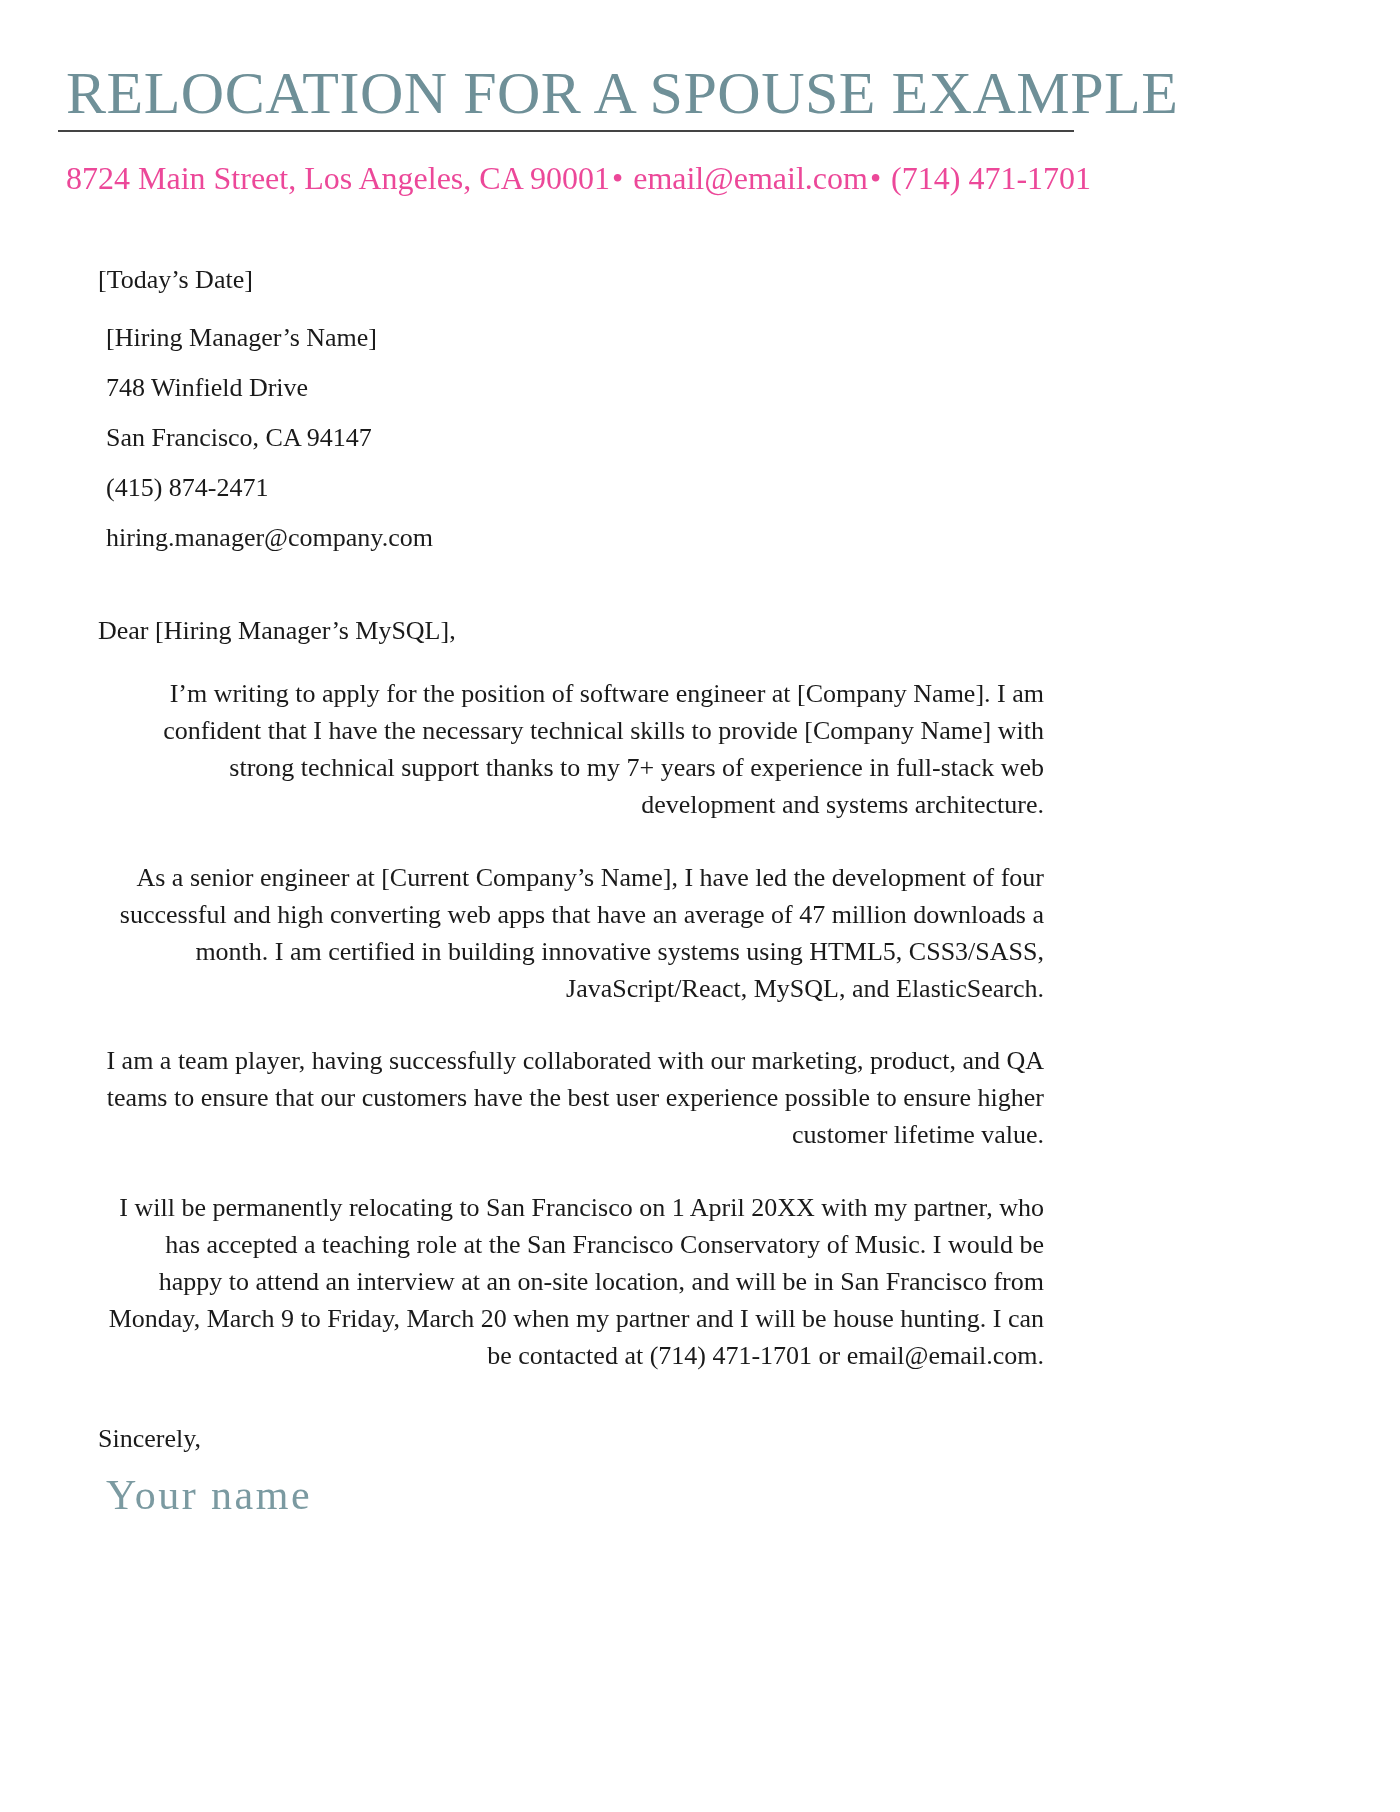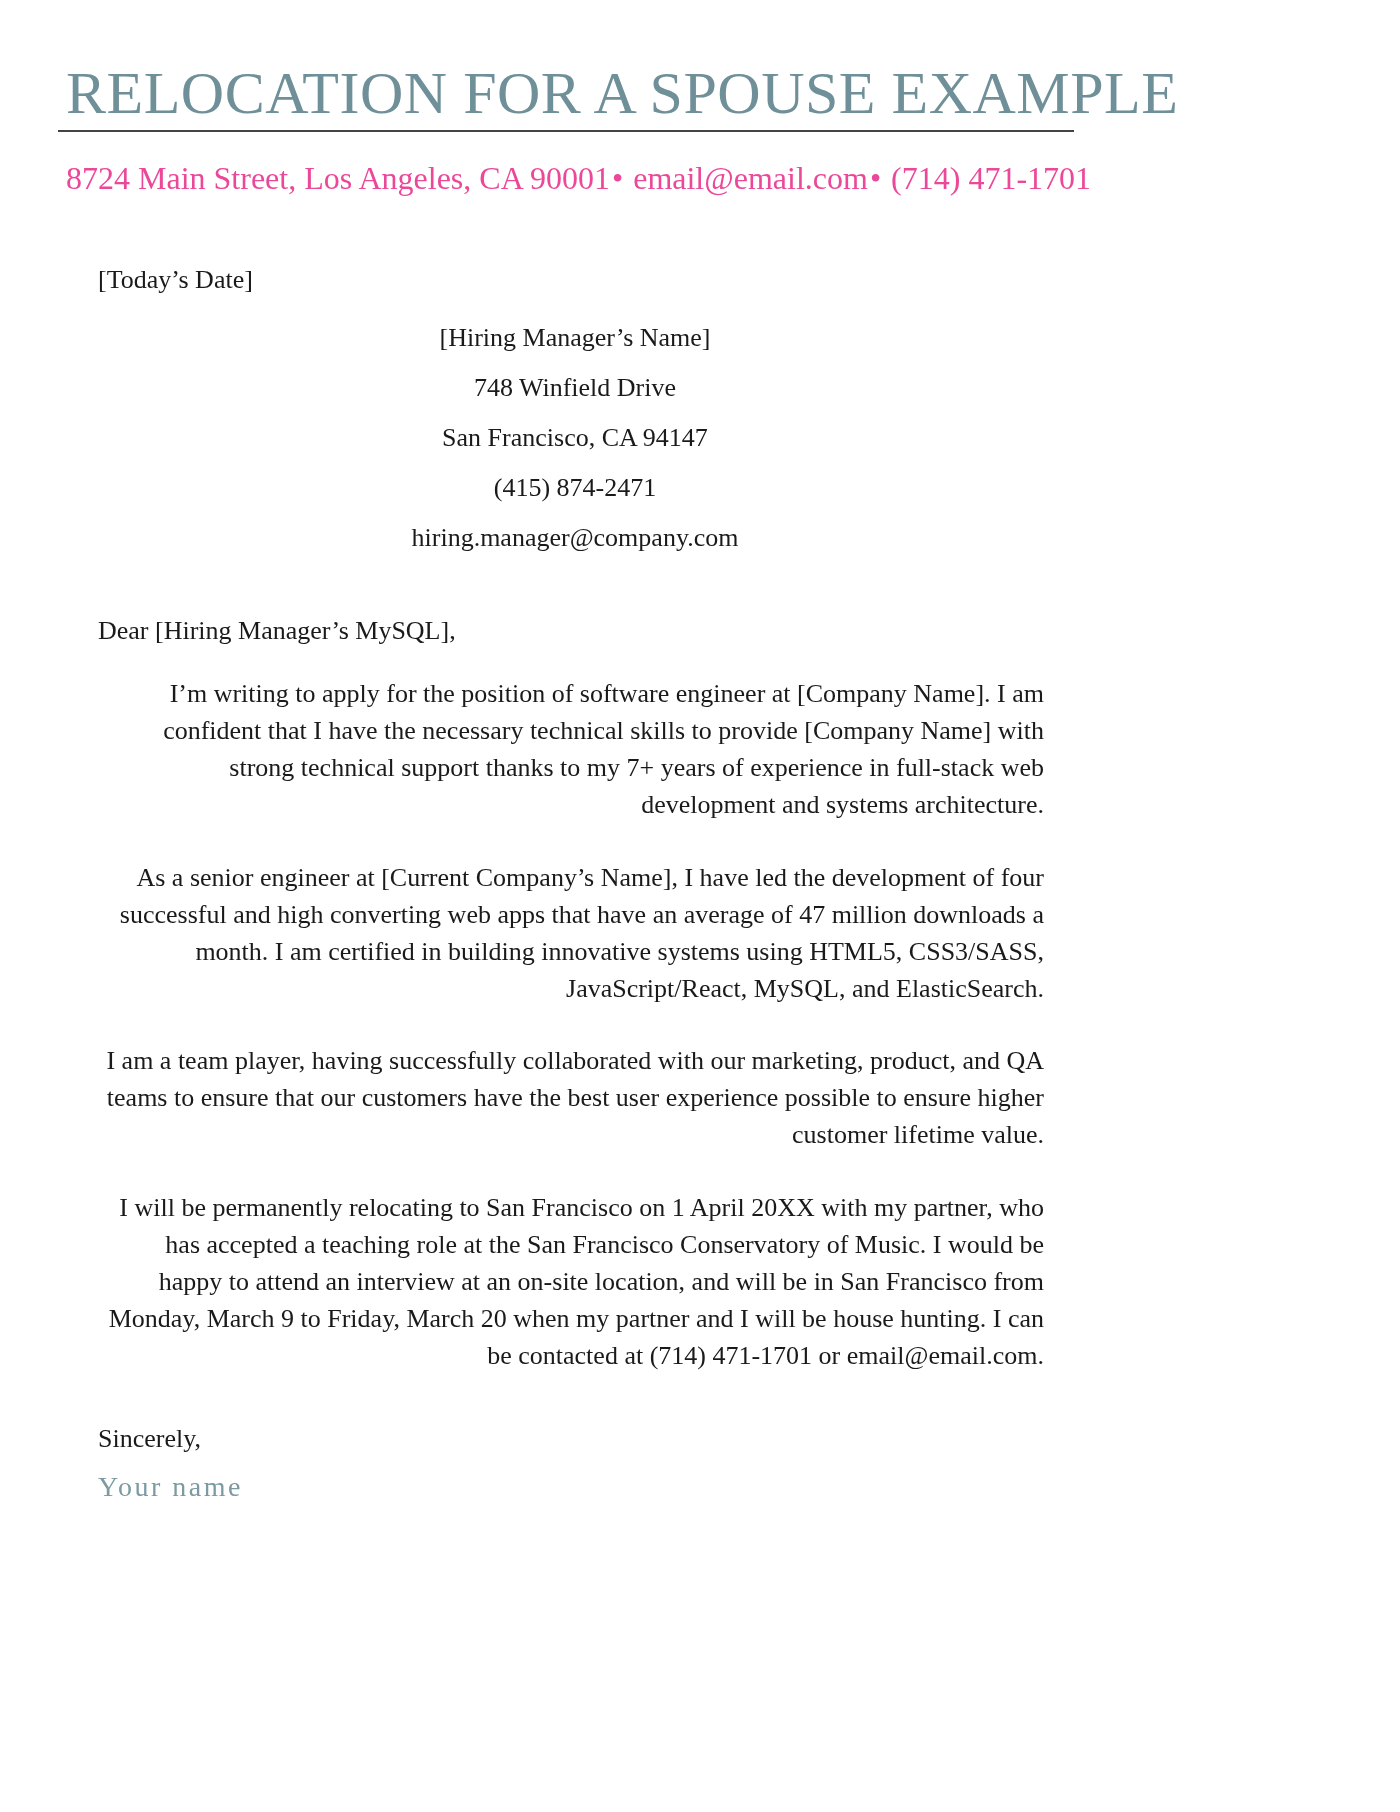--- a/index.html
+++ b/index.html
@@ -70,21 +70,20 @@
     padding-left: 4px;
   }
   .recipient {
     padding-top: 28px;
     padding-left: 12px;
   }
   .recipient .r-line {
     font-size: 26px;
     line-height: 1.0;
     margin: 0 0 24px 0;
-    text-align: center;
   }
   .recipient .r-line:last-child {
     margin-bottom: 0;
   }
 
   .salutation {
     font-size: 26px;
     line-height: 1.35;
     margin: 0;
     padding-top: 62px;
@@ -105,25 +104,25 @@
   .closing {
     padding-left: 4px;
     padding-top: 10px;
   }
   .closing-word {
     font-size: 26px;
     line-height: 1.35;
     margin: 0 0 14px 0;
   }
   .signature-name {
-    font-size: 28px;
+    font-size: 42px;
     line-height: 1.2;
     color: #7b9aa1;
     letter-spacing: 2.5px;
-    margin: 0;
+    margin: 8px;
   }
 </style>
 </head>
 <body>
 
 <div class="page">
 
   <div class="letterhead">
     <h1 class="doc-title">RELOCATION FOR A SPOUSE EXAMPLE</h1>
     <div class="title-rule"></div>

